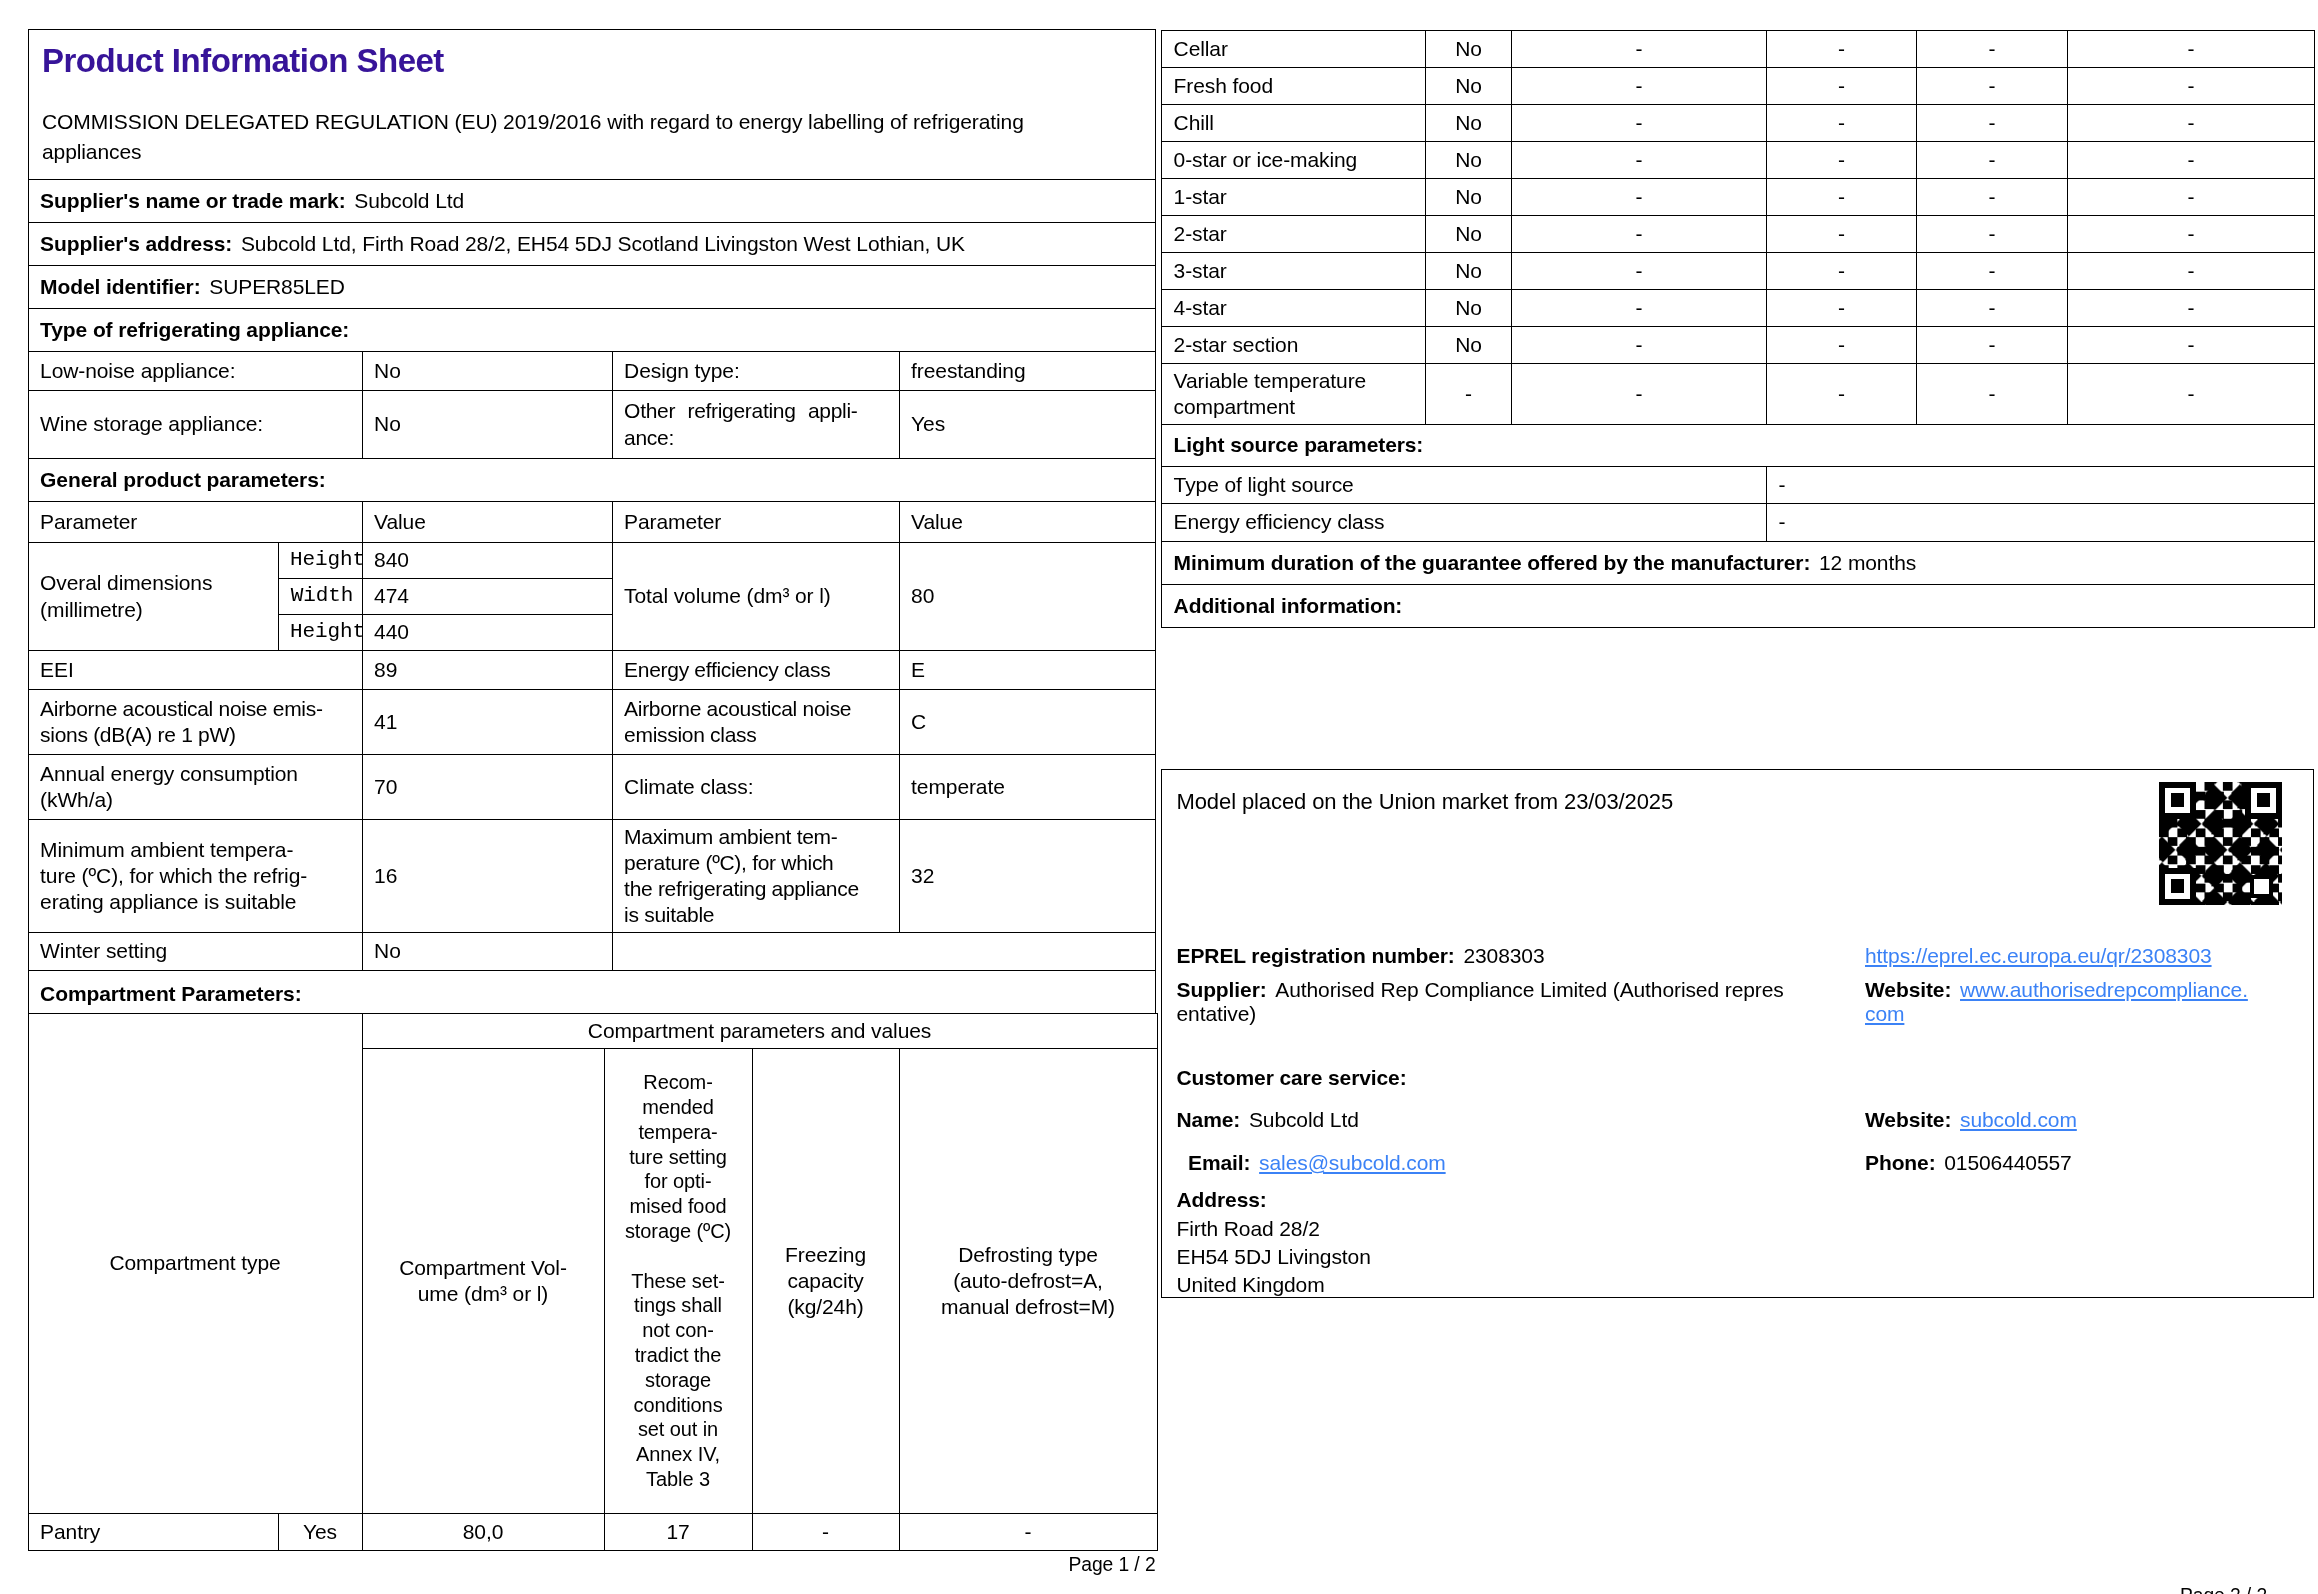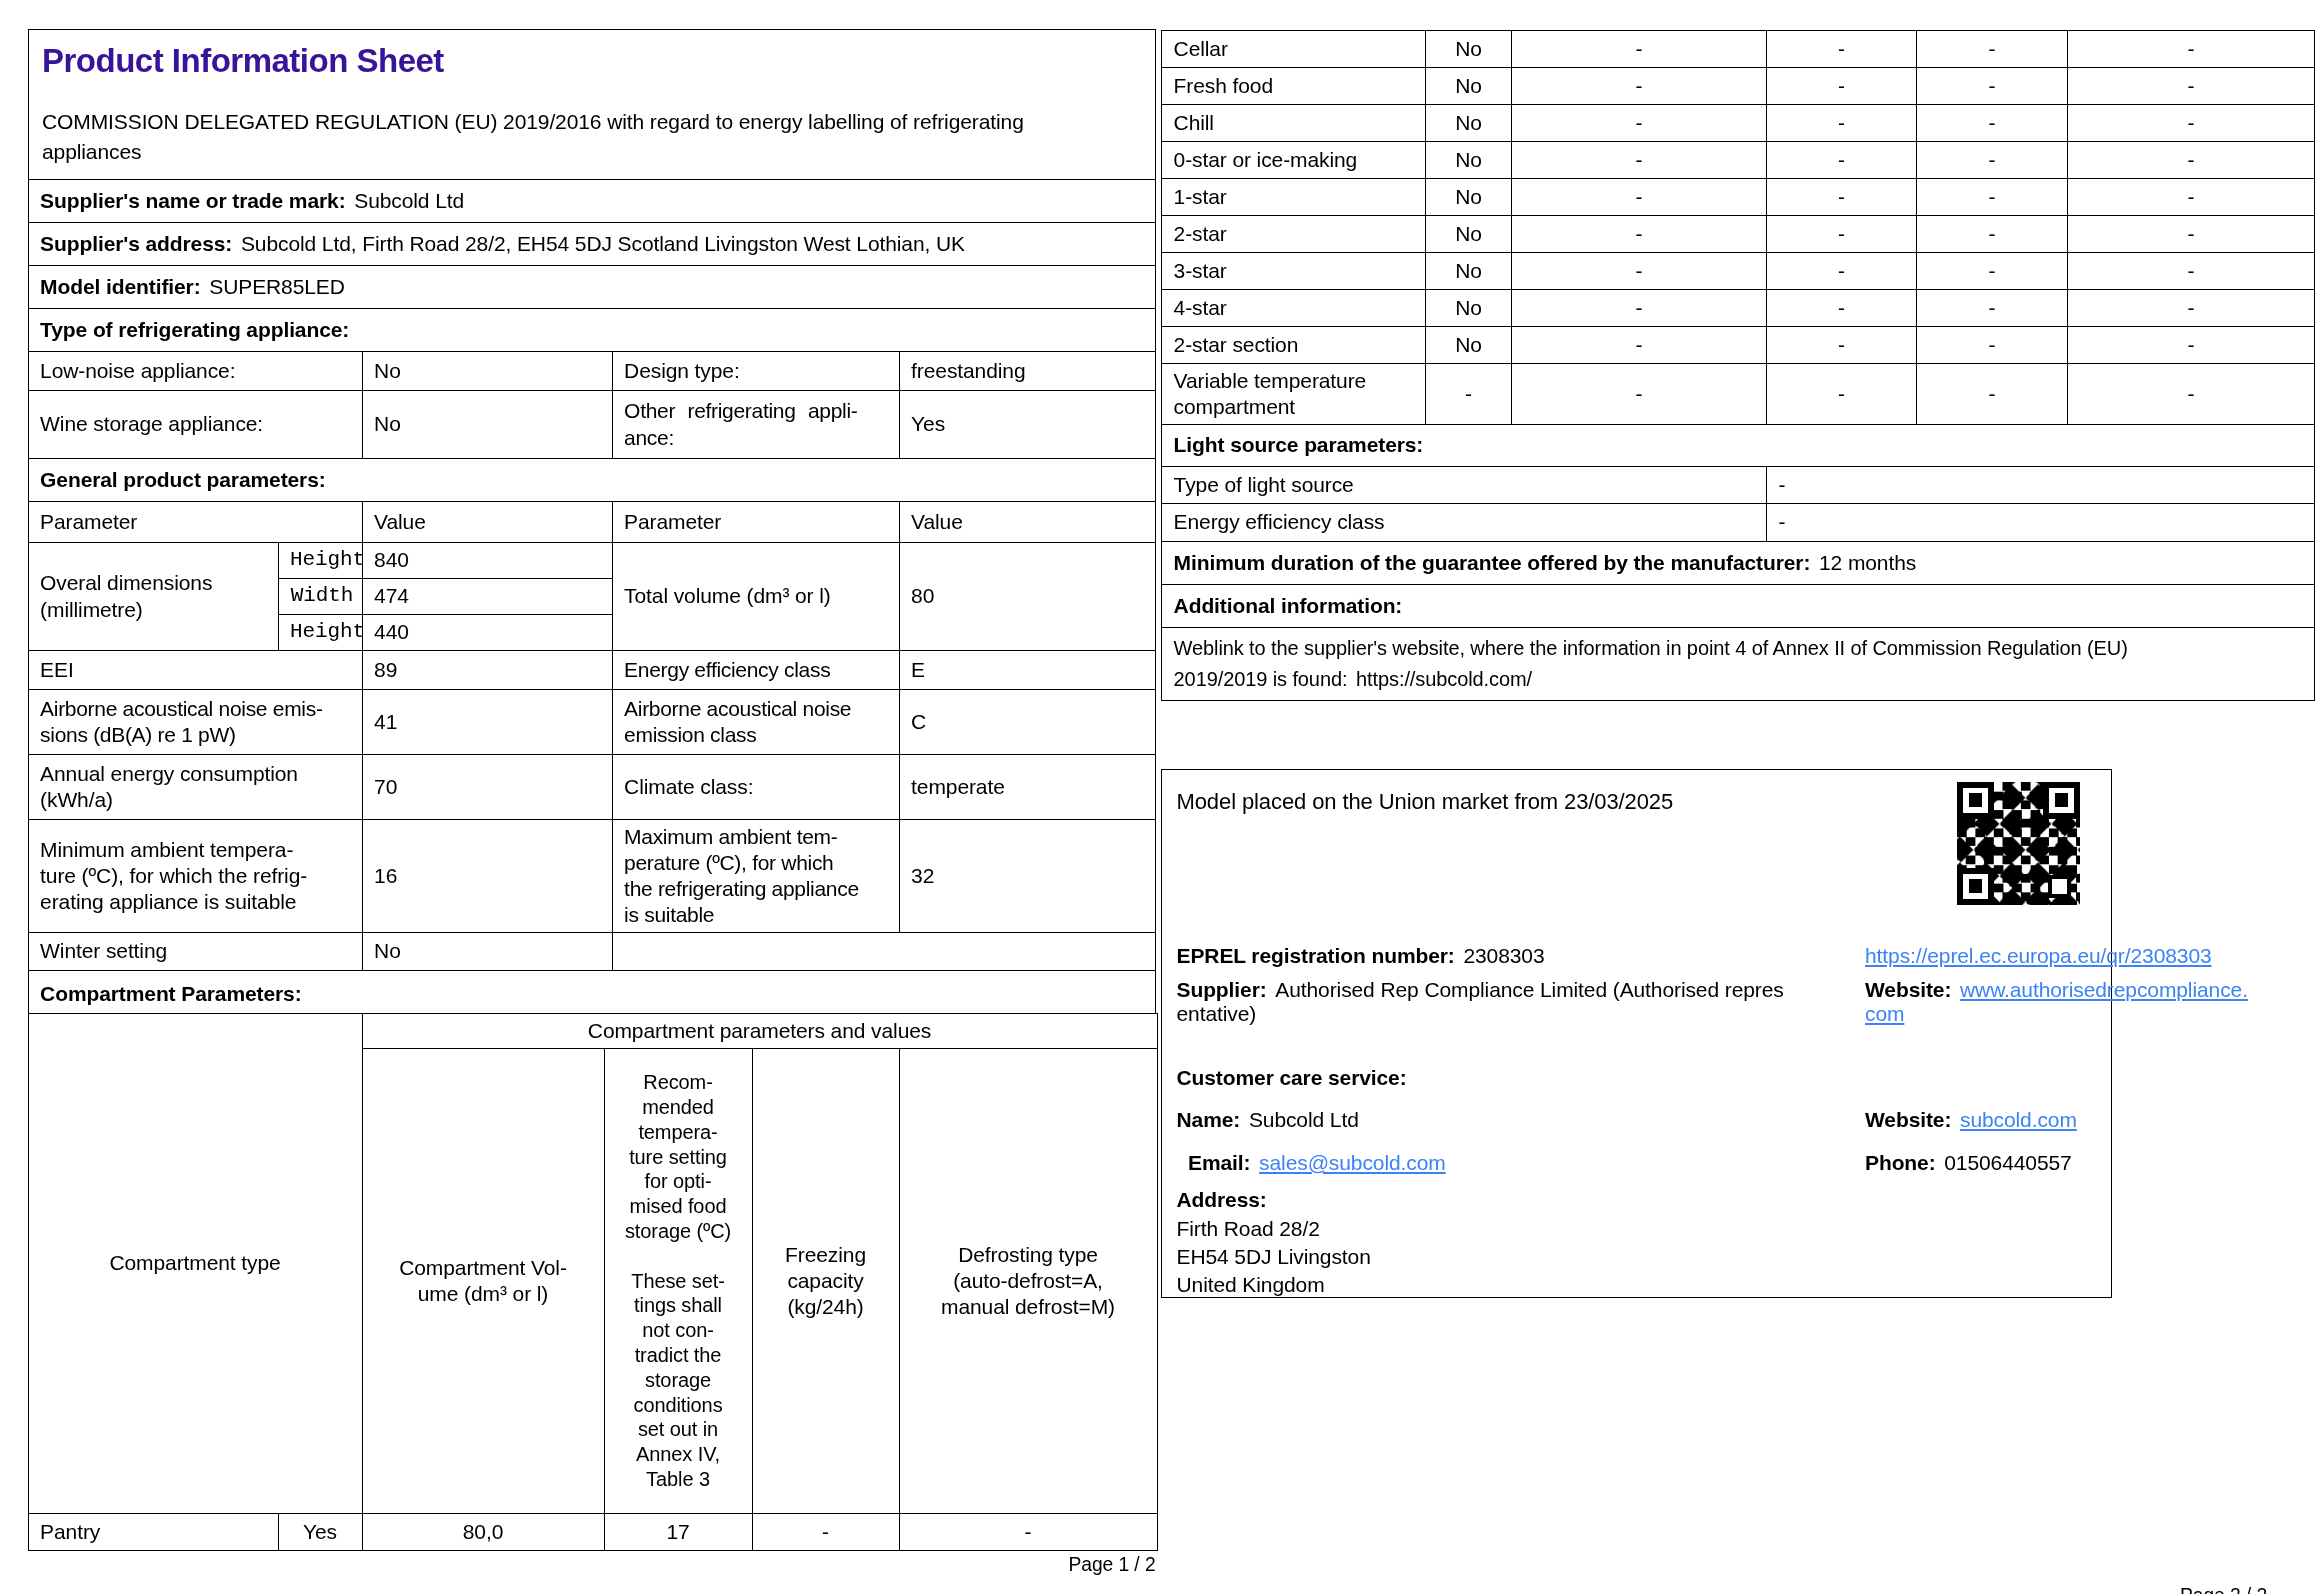--- a/index.html
+++ b/index.html
@@ -42,21 +42,21 @@
     font-weight: bold;
     letter-spacing: -0.5px;
     color: #371499;
   }
   .reg-text { margin-top: 25px; font-size: 21px; line-height: 1.45; }
 
   
   #info-box {
     position: absolute;
     left: 1161px; top: 769px;
-    width: 951px; height: 529px;
+    width: 1153px; height: 529px;
     border: 1.4px solid #000;
     background: #fff;
   }
   #info-box .abs { position: absolute; }
   .col2 { left: 703px; }
   a.lnk, .lnk { color: #3b82f6; text-decoration: underline; }
   .weblink-plain { text-decoration: none; color: #000; }
 
   
   .qr {
@@ -375,26 +375,20 @@
     <td colspan="3" data-bind="page2.light_class.value">-</td>
   </tr>
   <tr style="height:43px">
     <td colspan="6">
       <span class="b" data-bind="page2.guarantee.label">Minimum duration of the guarantee offered by the manufacturer:</span><span class="val" data-bind="page2.guarantee.value">12 months</span>
     </td>
   </tr>
   <tr style="height:43px">
     <td colspan="6" class="b" data-bind="page2.additional_heading">Additional information:</td>
   </tr>
-  <tr style="height:73px">
-    <td colspan="6" class="sm" style="line-height:1.55">
-      <span data-bind="page2.weblink.text">Weblink to the supplier's website, where the information in point 4 of Annex II of Commission Regulation (EU)
-2019/2019 is found:</span><span class="val weblink-plain" data-bind="page2.weblink.url">https://subcold.com/</span>
-    </td>
-  </tr>
 </tbody>
   </table>
 
 <div id="info-box">
 
   <div class="abs" style="left:14.5px; top:19.3px; font-size:22px" data-bind="page2.market_text">Model placed on the Union market from 23/03/2025</div>
 
   <div class="qr">
     <div class="fp tl">
         <i></i>

